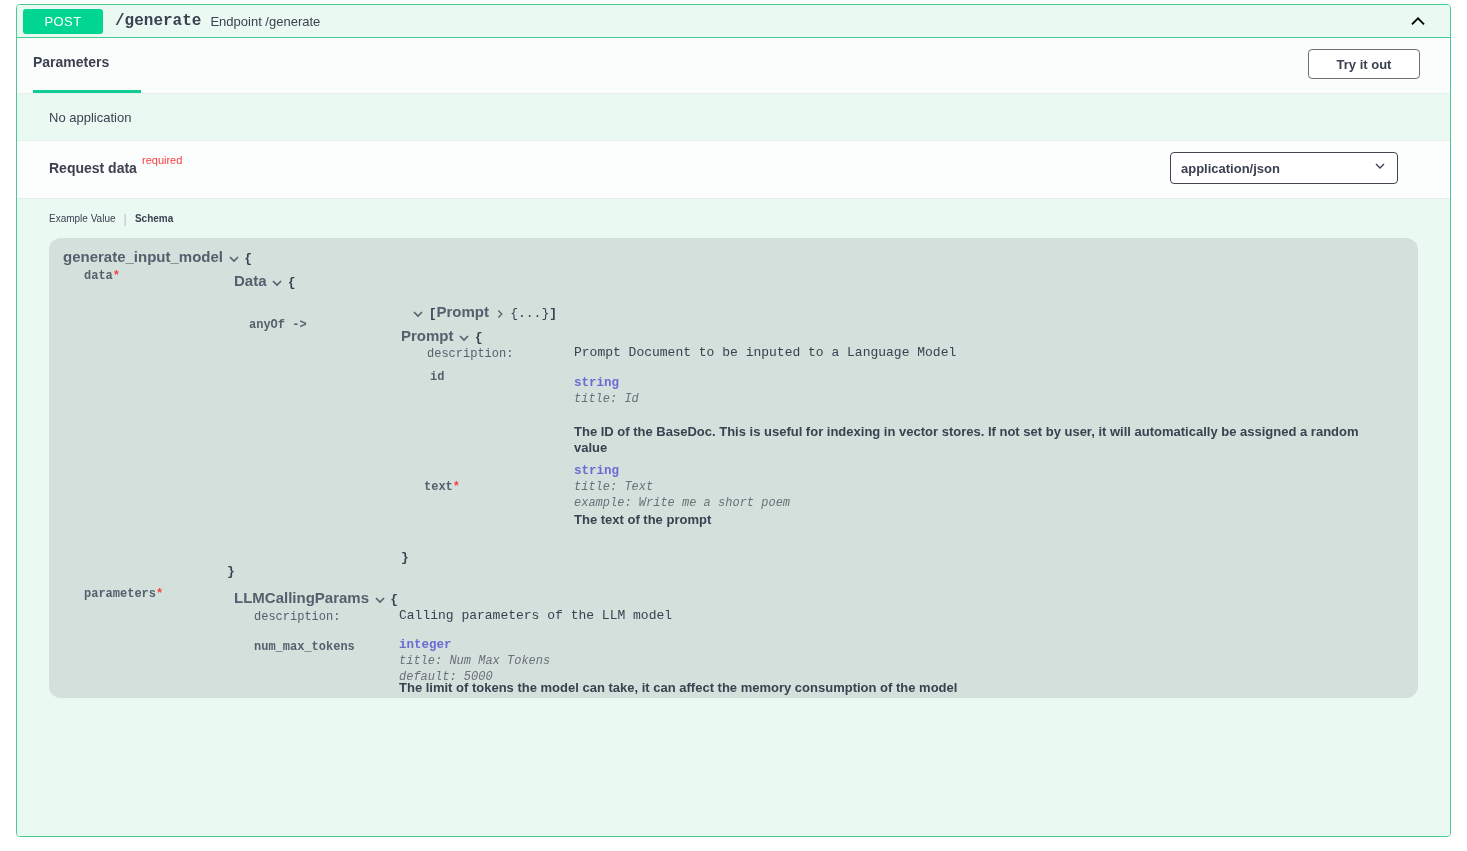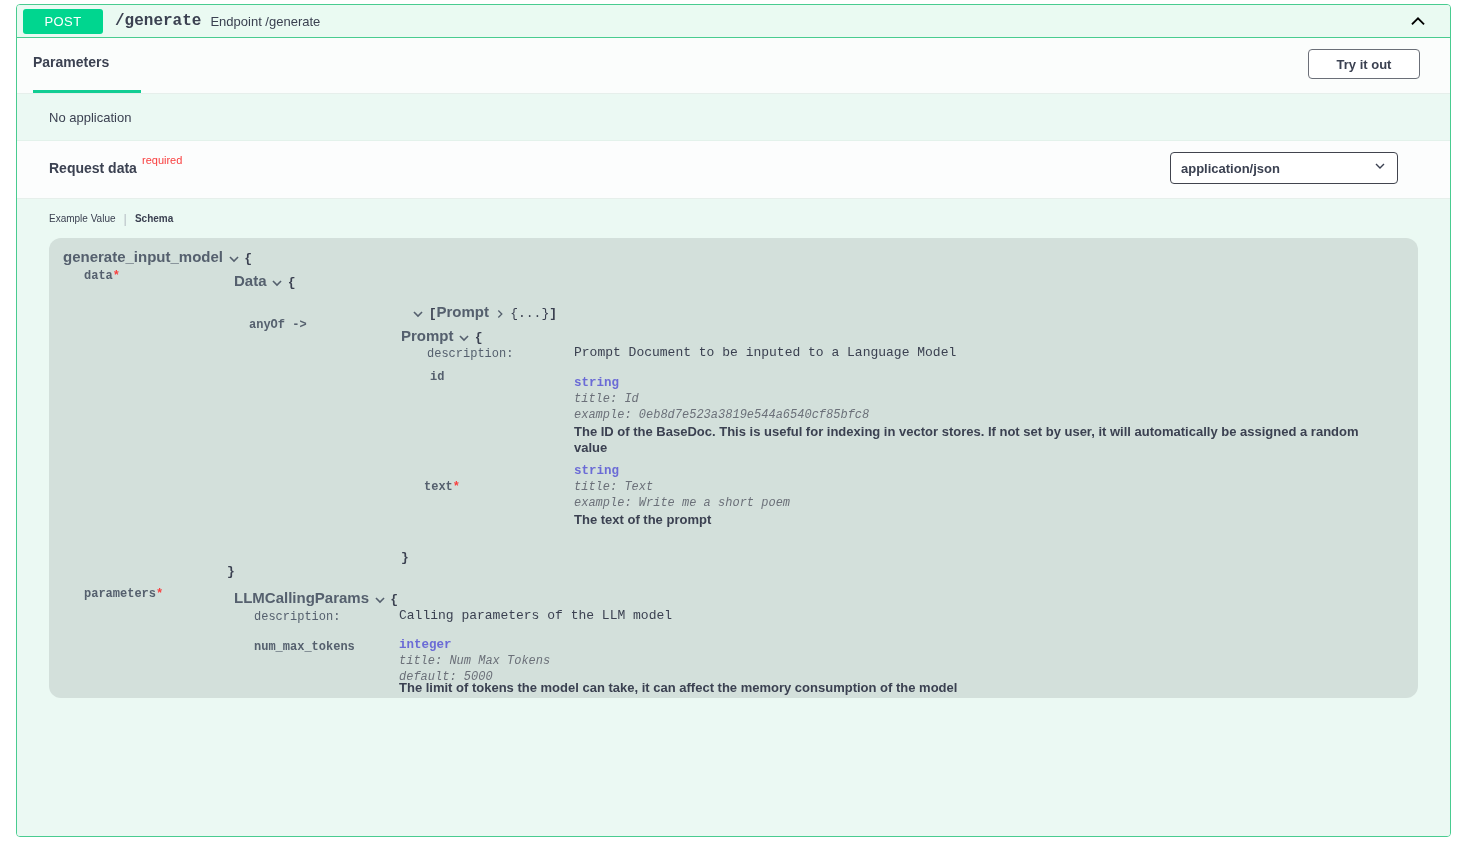--- a/index.html
+++ b/index.html
@@ -408,23 +408,20 @@
 
       <div class="mrow" style="left:381px; top:130px;">
         <span class="prop-name">id</span>
       </div>
       <div class="mrow" style="left:525px; top:136px;">
         <span class="prim">string</span>
       </div>
       <div class="mrow" style="left:525px; top:152px;">
         <span class="propdesc">title: Id</span>
       </div>
-      <div class="mrow" style="left:525px; top:168px;">
-        <span class="propdesc">example: 0eb8d7e523a3819e544a6540cf85bfc8</span>
-      </div>
       <div class="mrow" style="left:525px; top:186px; width:800px; white-space:normal;">
         <span class="markdown-bold">The ID of the BaseDoc. This is useful for indexing in vector stores. If not set by user, it will automatically be assigned a random value</span>
       </div>
 
       <div class="mrow" style="left:375px; top:240px;">
         <span class="prop-name">text</span><span class="req-star prop-name">*</span>
       </div>
       <div class="mrow" style="left:525px; top:224px;">
         <span class="prim">string</span>
       </div>

